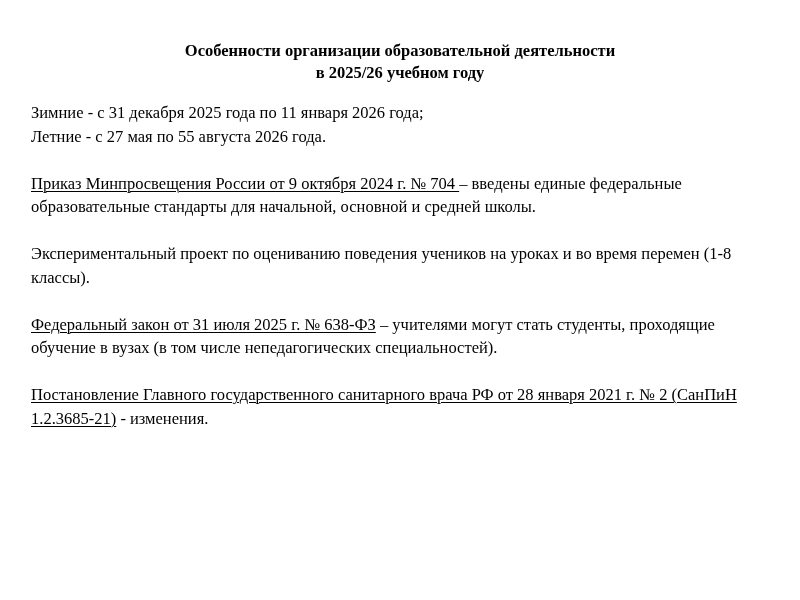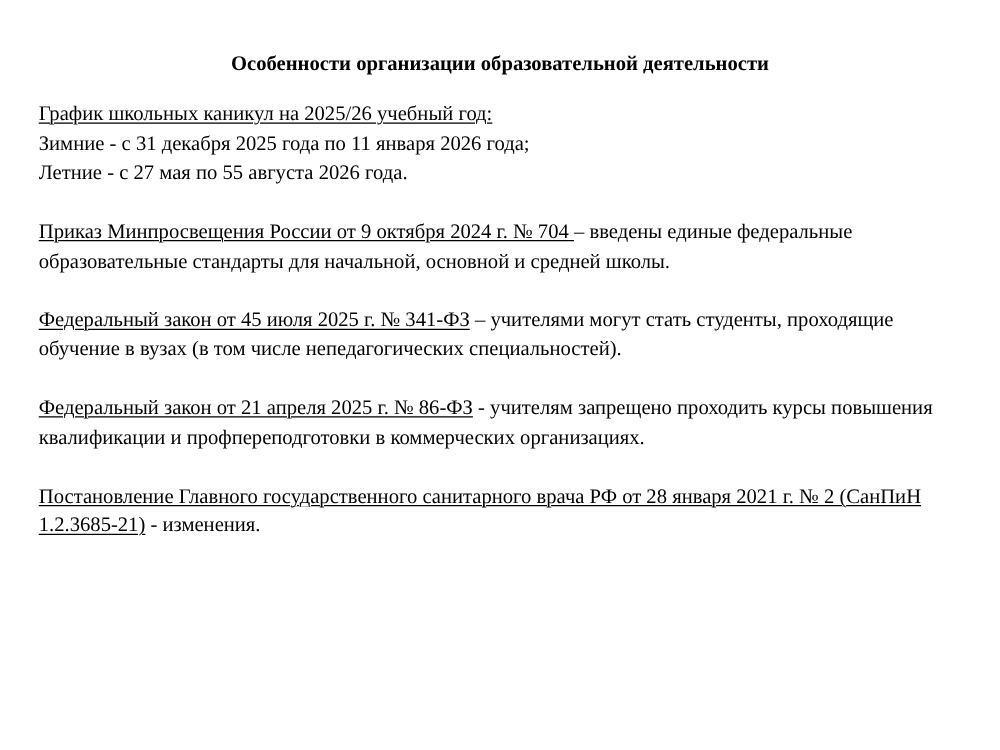--- a/index.html
+++ b/index.html
@@ -70,42 +70,42 @@
     text-underline-offset: 2px;
   }
 </style>
 </head>
 <body>
 
 <div class="page">
 
   <h1 class="doc-title">
     <span class="title-line">Особенности организации образовательной деятельности</span>
+    <span class="title-line">в 2025/26 учебном году</span>
   </h1>
 
   <div class="body-text">
 
     <div class="block block-holidays">
-      <span class="line u">График школьных каникул на 2025/26 учебный год:</span>
       <span class="line">Зимние - с 31 декабря 2025 года по 11 января 2026 года;</span>
       <span class="line">Летние - с 27 мая по 55 августа 2026 года.</span>
     </div>
 
     <p class="block para">
       <span class="u">Приказ Минпросвещения России от 9 октября 2024 г. № 704 </span><span>– введены единые федеральные образовательные стандарты для начальной, основной и средней школы.</span>
     </p>
 
 
-
     <p class="block para">
-      <span class="u">Федеральный закон от 45 июля 2025 г. № 341-ФЗ</span><span> – учителями могут стать студенты, проходящие обучение в вузах (в том числе непедагогических специальностей).</span>
+      <span class="u"></span><span>Экспериментальный проект по оцениванию поведения учеников на уроках и во время перемен (1-8 классы).</span>
     </p>
 
     <p class="block para">
-      <span class="u">Федеральный закон от 21 апреля 2025 г. № 86-ФЗ</span><span> - учителям запрещено проходить курсы повышения квалификации и профпереподготовки в коммерческих организациях.</span>
+      <span class="u">Федеральный закон от 31 июля 2025 г. № 638-ФЗ</span><span> – учителями могут стать студенты, проходящие обучение в вузах (в том числе непедагогических специальностей).</span>
     </p>
+
 
     <p class="block para">
       <span class="u">Постановление Главного государственного санитарного врача РФ от 28 января 2021 г. № 2 (СанПиН 1.2.3685-21)</span><span> -  изменения.</span>
     </p>
 
   </div>
 </div>
 
 </body></html>

